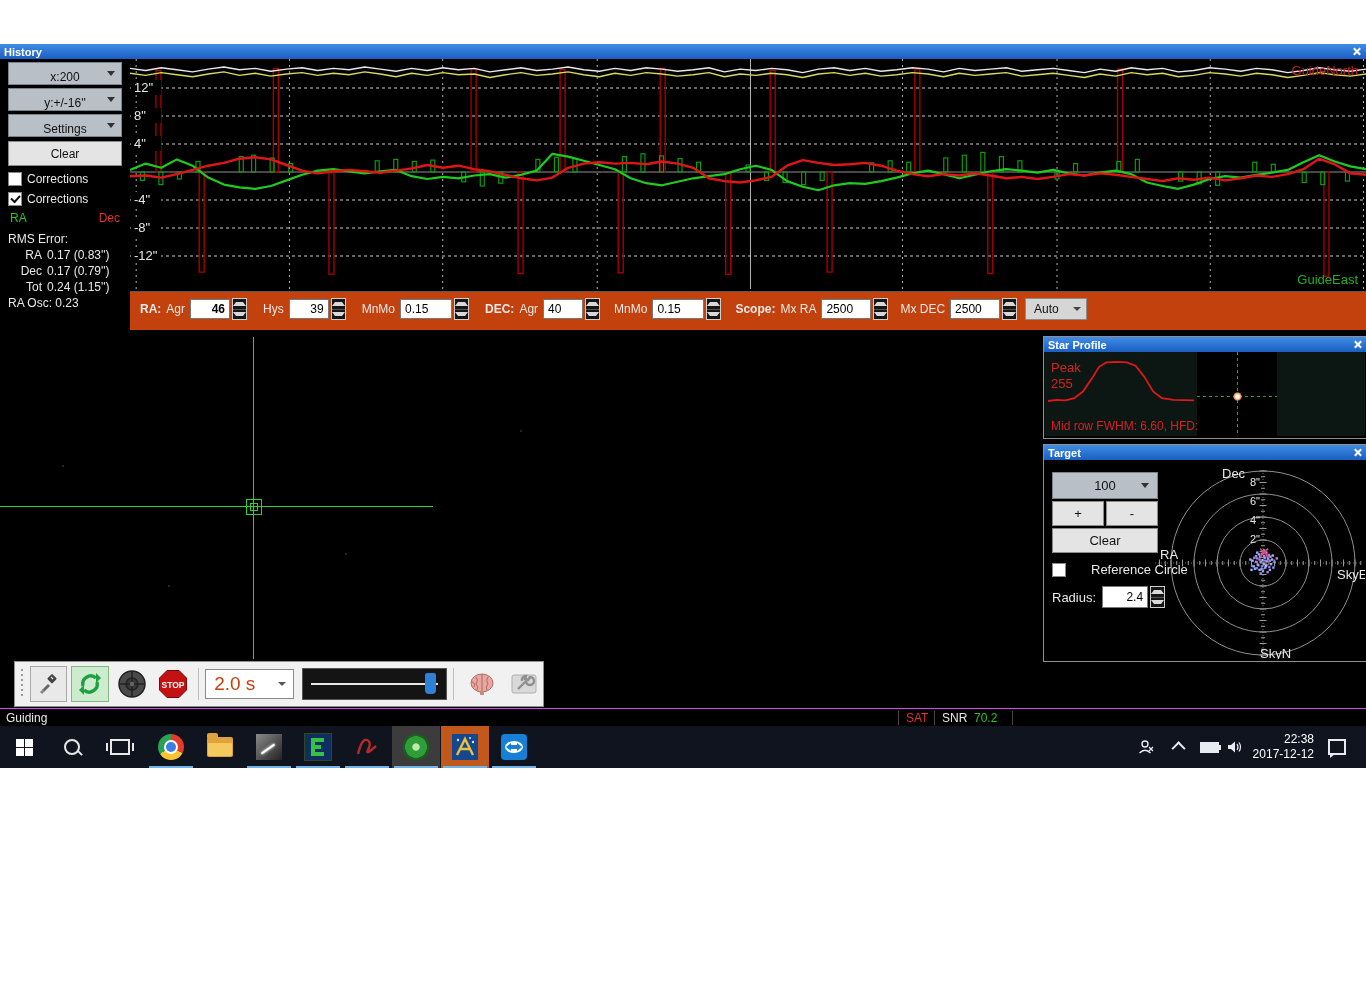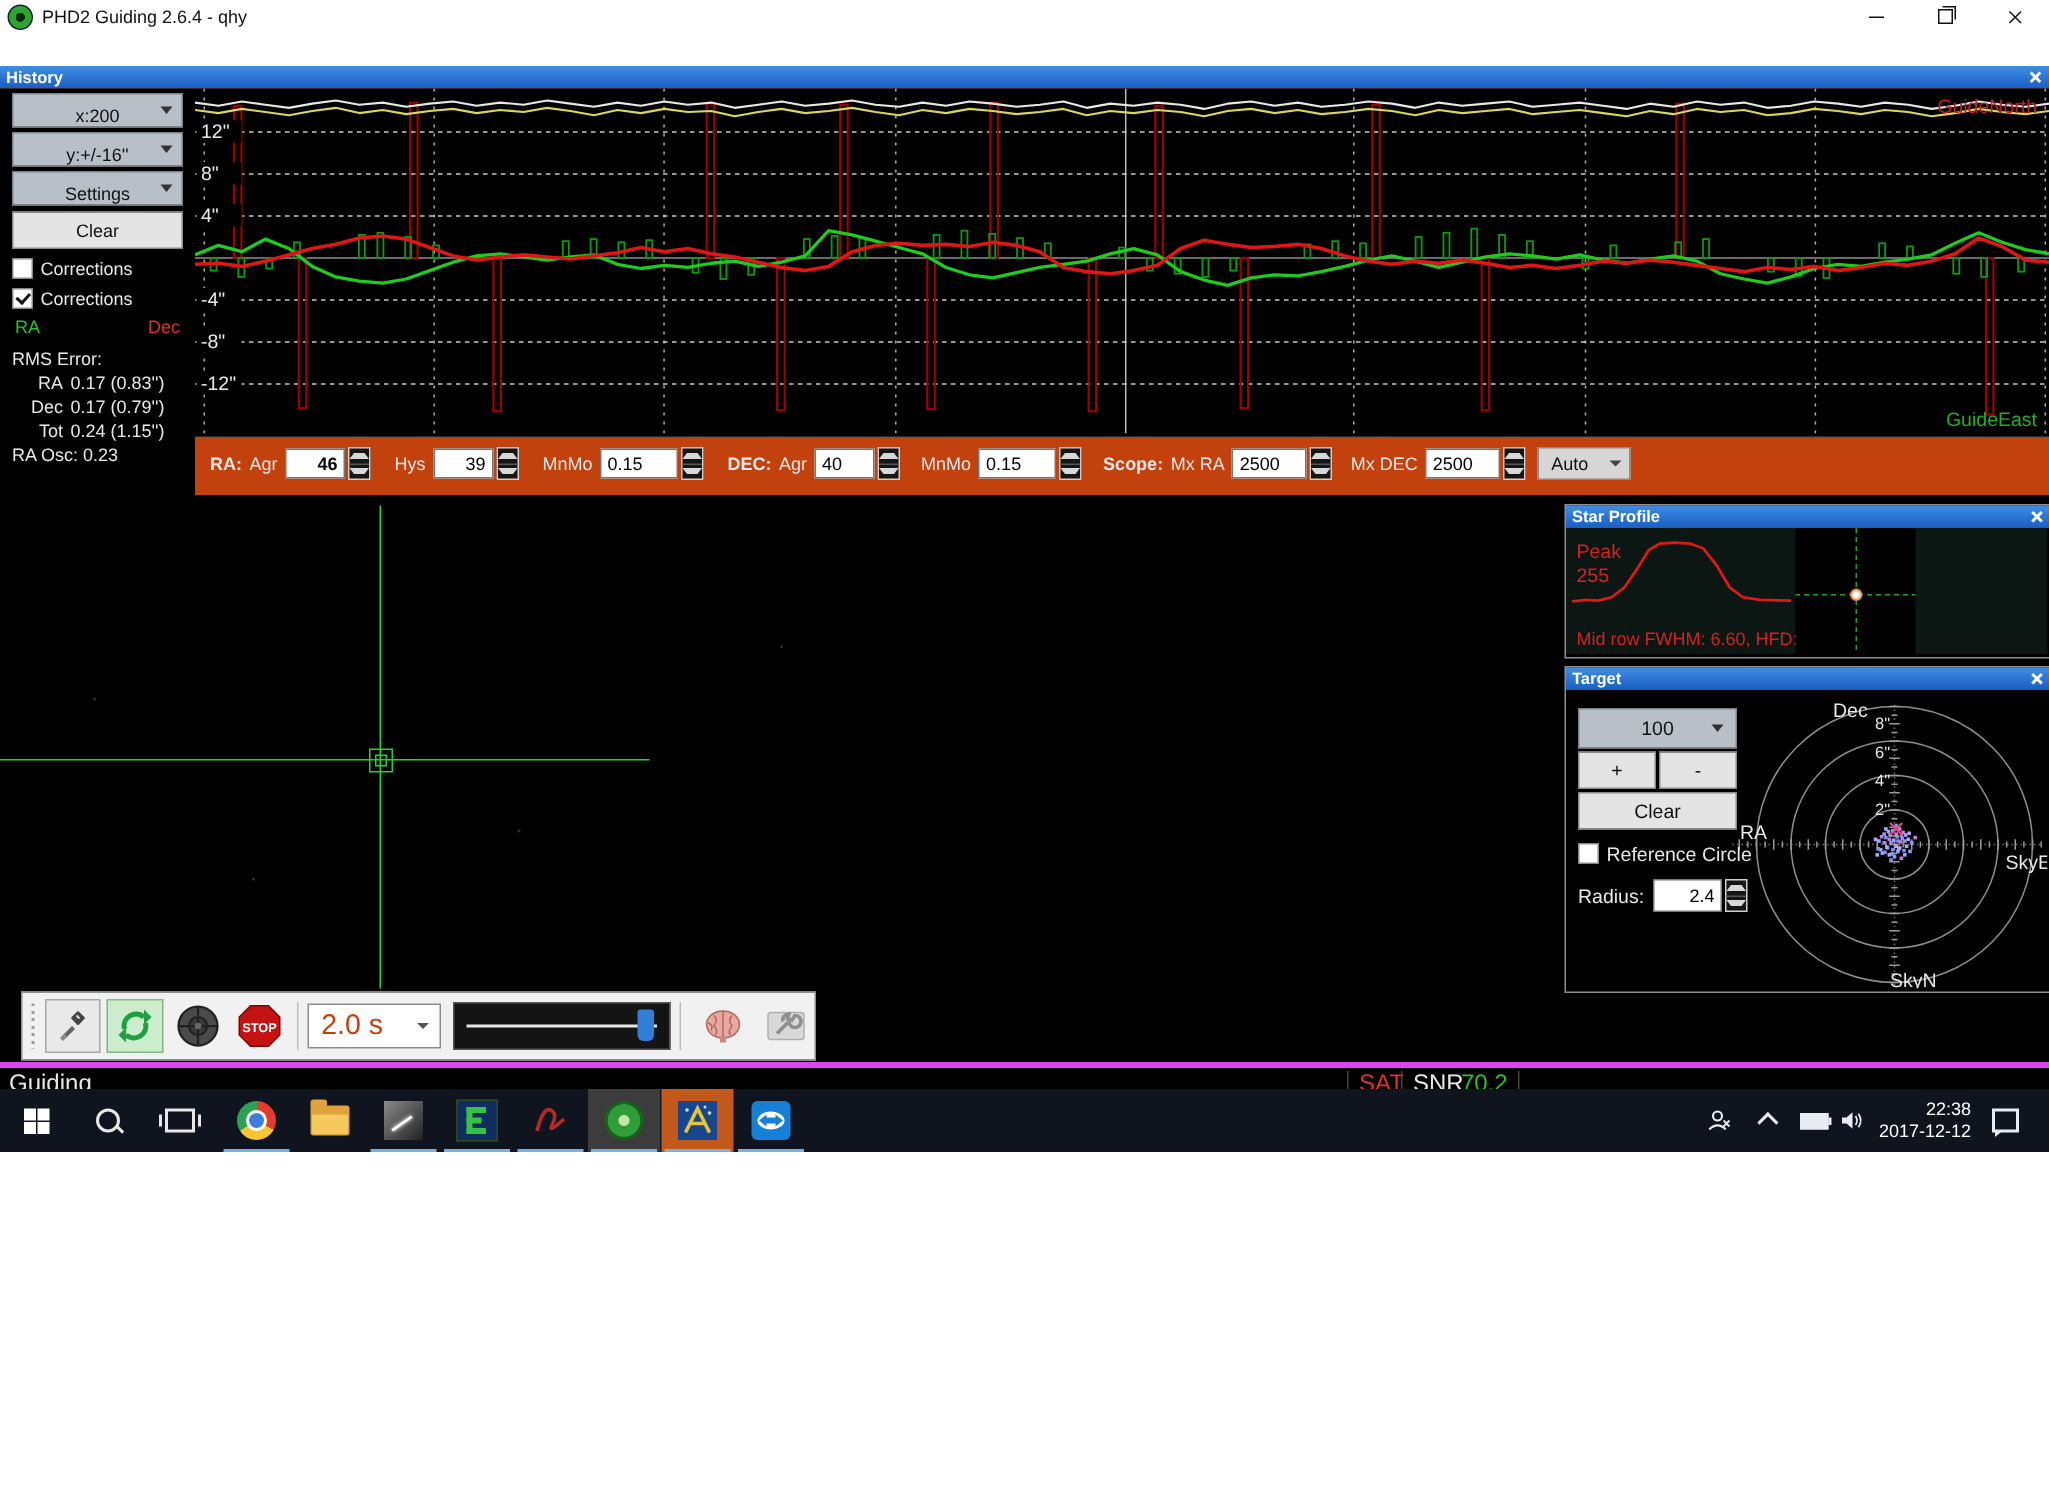--- a/index.html
+++ b/index.html
@@ -73,41 +73,41 @@
          background:repeating-linear-gradient(#2aa02a 0 3px, transparent 3px 6px);}
   .dashh{position:absolute;left:0;top:44px;width:80px;height:1px;
          background:repeating-linear-gradient(90deg,#2aa02a 0 3px, transparent 3px 6px);}
   .spstar{position:absolute;left:36px;top:40px;width:9px;height:9px;border-radius:50%;
           background:radial-gradient(circle,#ffffff 0 25%,#e89050 55%,rgba(180,80,20,0) 75%);}
   .tg-body{position:relative;width:321px;height:199px;background:#000;overflow:hidden;}
   .tg-drop{position:absolute;left:8px;top:12px;width:104px;height:25px;background:#b9bfc7;border:1px solid #7d838b;
            display:flex;align-items:center;justify-content:center;font-size:13px;color:#111;}
   .tg-drop .arr{position:absolute;right:8px;top:10px;width:0;height:0;border-left:4px solid transparent;border-right:4px solid transparent;border-top:5px solid #333;}
   .tg-btn{position:absolute;height:23px;background:#e4e4e4;border:1px solid #8a8a8a;display:flex;align-items:center;justify-content:center;font-size:13px;color:#111;}
-  .tg-cbrow{position:absolute;left:8px;top:102px;display:flex;align-items:flex-start;color:#e8e8e8;font-size:13px;}
+  .tg-cbrow{position:absolute;left:8px;top:102px;display:flex;align-items:flex-end;color:#e8e8e8;font-size:13px;gap:20px;}
   .tg-radius{position:absolute;left:8px;top:126px;display:flex;align-items:center;color:#e8e8e8;font-size:13px;}
 
   
   .toolbar{position:absolute;left:14px;top:331px;width:528px;height:44px;background:#f1f1f1;border:1px solid #8f8f8f;
            display:flex;align-items:center;}
   .grip{width:8px;height:30px;margin-left:3px;background:repeating-linear-gradient(#9a9a9a 0 2px, transparent 2px 5px);
         background-size:2px 100%;background-repeat:no-repeat;background-position:3px 0;}
   .tbtn{width:38px;height:34px;margin-left:4px;display:flex;align-items:center;justify-content:center;border:1px solid transparent;}
   .tbtn.raised{background:#e9e9e9;border:1px solid #a8a8a8;}
   .tbtn.green{background:#cdeccd;border:1px solid #84b884;}
   .tsep{width:1px;height:32px;background:#bdbdbd;margin:0 6px;}
   .expsel{width:84px;height:28px;background:#fff;border:1px solid #8a8a8a;display:flex;align-items:center;
           font-size:19px;color:#c2410c;padding-left:8px;position:relative;}
   .expsel .arr{position:absolute;right:7px;top:12px;width:0;height:0;border-left:4px solid transparent;border-right:4px solid transparent;border-top:4px solid #555;}
   .slider{width:152px;height:30px;margin-left:8px;position:relative;background:#141414;border:1px solid #555;}
   .slider .track{position:absolute;left:8px;right:8px;top:14px;height:2px;background:#e6e6e6;}
   .slider .handle{position:absolute;right:10px;top:4px;width:11px;height:21px;background:#2f7fd6;border-radius:2px 2px 4px 4px;}
 
   
-  .statusbar{left:0;top:708px;width:1366px;height:18px;background:#000;border-top:4px solid #d946ef;color:#e8e8e8;font-size:16px;}
+  .statusbar{left:0;top:708px;width:1366px;height:18px;background:#000;border-top:1px solid #d946ef;color:#e8e8e8;font-size:12px;}
   .statusbar .cellsep{position:absolute;top:2px;width:1px;height:14px;background:#454545;}
 
   
   .tvpop{left:1120px;top:648px;width:246px;height:85px;background:#1580d6;z-index:60;box-shadow:-8px 6px 16px rgba(0,0,0,.55);}
   .tvlogo{position:absolute;left:13px;top:16px;width:40px;height:40px;background:#fff;border-radius:7px;}
   .tvlogo .inner{position:absolute;left:3px;top:3px;width:34px;height:34px;background:#1580d6;border-radius:5px;}
   .tvlogo .ell{position:absolute;left:6px;top:11px;width:28px;height:18px;background:#fff;border-radius:50%;}
   .tvlogo .bar{position:absolute;left:14px;top:17px;width:12px;height:6px;background:#1580d6;}
   .tvlogo .al{position:absolute;left:8px;top:14px;width:0;height:0;border-top:6px solid transparent;border-bottom:6px solid transparent;border-right:7px solid #1580d6;}
   .tvlogo .ar{position:absolute;right:8px;top:14px;width:0;height:0;border-top:6px solid transparent;border-bottom:6px solid transparent;border-left:7px solid #1580d6;}
@@ -156,35 +156,20 @@
   .bubble{width:14px;height:12px;border:2px solid #e8ecf2;position:relative;}
   .bubble:after{content:"";position:absolute;left:0;bottom:-5px;width:0;height:0;border-top:4px solid #e8ecf2;border-right:5px solid transparent;}
   .whitefill{left:0;top:768px;width:1366px;height:228px;background:#fff;}
   .greenT{color:#27c427;} .redT{color:#e03030;}
 </style>
 </head>
 <body>
 
 <div id="stage">
 
-  <div class="abs titlebar">
-    <div class="app-ico"></div>
-    <div class="title-text">PHD2 Guiding 2.6.4 - qhy</div>
-    <div class="winbtns">
-      <div class="winbtn">
-          <div class="glyph-min"></div>
-        </div>
-      <div class="winbtn">
-          <div class="glyph-rest"></div>
-        </div>
-      <div class="winbtn">
-          <div class="glyph-x"></div>
-        </div>
-    </div>
-  </div>
 
 
   <div class="abs histpane">
     <div class="pane-hdr">
       <div class="t">History</div>
       <div class="hdr-x"></div>
     </div>
     <div class="abs hist-left">
       <div class="drop">
           <span>x:200</span>

